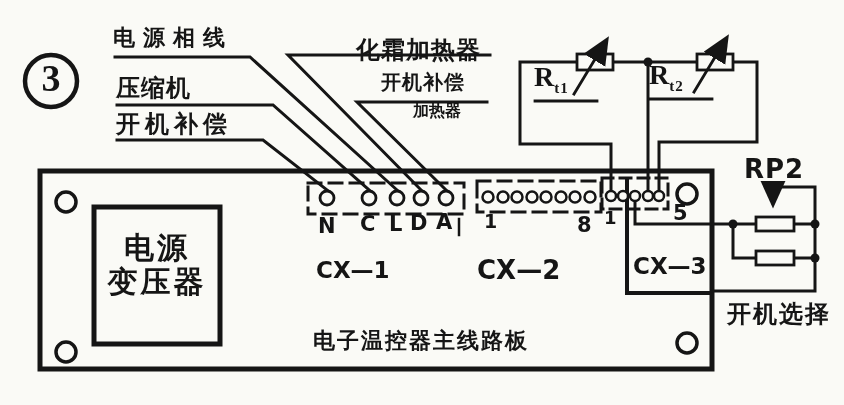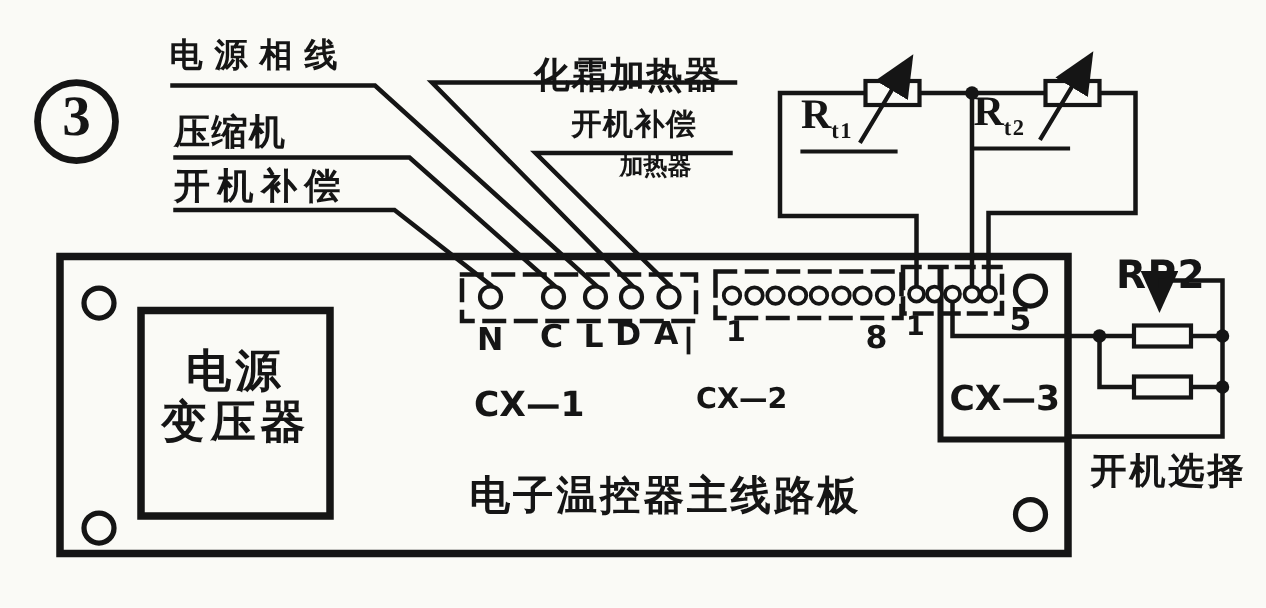--- a/index.html
+++ b/index.html
@@ -14,36 +14,36 @@
   .fig-num{left:36px;top:58px;width:30px;text-align:center;
     font-family:"Liberation Serif","DejaVu Serif",serif;font-size:38px;}
   .l-phase{left:113px;top:26px;font-size:22px;letter-spacing:8px;}
   .l-comp {left:116px;top:75px;font-size:24px;letter-spacing:1px;}
   .l-neut {left:116px;top:111px;font-size:24px;letter-spacing:5px;}
   .l-defrost{left:356px;top:37px;font-size:24px;letter-spacing:1px;}
   .l-startcomp1{left:381px;top:71px;font-size:20px;letter-spacing:1px;}
   .l-startcomp2{left:398px;top:102px;font-size:16px;letter-spacing:0;margin-left:15px;}
   .transformer-lbl{left:94px;top:231px;width:126px;text-align:center;
     font-size:30px;letter-spacing:3px;line-height:34px;}
-  .board-title{left:313px;top:316px;font-size:27px;letter-spacing:2px;text-align:right;}
+  .board-title{left:313px;top:329px;font-size:22px;letter-spacing:2px;text-align:right;}
   .cx1-lbl{left:316px;top:258px;font-size:23px;}
-  .cx2-lbl{left:464px;top:256px;font-size:19px;}
+  .cx2-lbl{left:477px;top:256px;font-size:26px;}
   .cx3-lbl{left:633px;top:254px;font-size:23px;}
   .pin-letter{font-size:21px;}
   .p-n{left:318px;top:215px;} .p-c{left:360px;top:213px;}
   .p-l{left:389px;top:213px;} .p-d{left:410px;top:212px;}
   .p-a{left:436px;top:211px;}
   .cx2-first{left:484px;top:211px;font-size:19px;}
   .cx2-last {left:577px;top:214px;font-size:21px;}
   .cx3-first{left:604px;top:208px;font-size:18px;}
   .cx3-last {left:673px;top:202px;font-size:21px;}
   .rt-lbl{font-family:"Liberation Serif","DejaVu Serif",serif;font-size:28px;}
   .rt1-lbl{left:534px;top:62px;} .rt2-lbl{left:649px;top:60px;}
   .rt-sub{font-size:15px;vertical-align:-7px;letter-spacing:1px;}
-  .rp2-lbl{left:744px;top:170px;font-size:26px;letter-spacing:1px;}
+  .rp2-lbl{left:744px;top:155px;font-size:26px;letter-spacing:1px;}
   .l-select{left:727px;top:301px;font-size:24px;letter-spacing:2px;}
 </style>
 </head>
 <body>
 
 <div id="stage">
 
   <svg id="wires" width="844" height="405" viewBox="0 0 844 405" fill="none" stroke="#151515" stroke-linecap="square" stroke-linejoin="miter">
     <defs>
       <marker id="ah" markerWidth="11" markerHeight="11" refX="8" refY="4.5" orient="auto">

